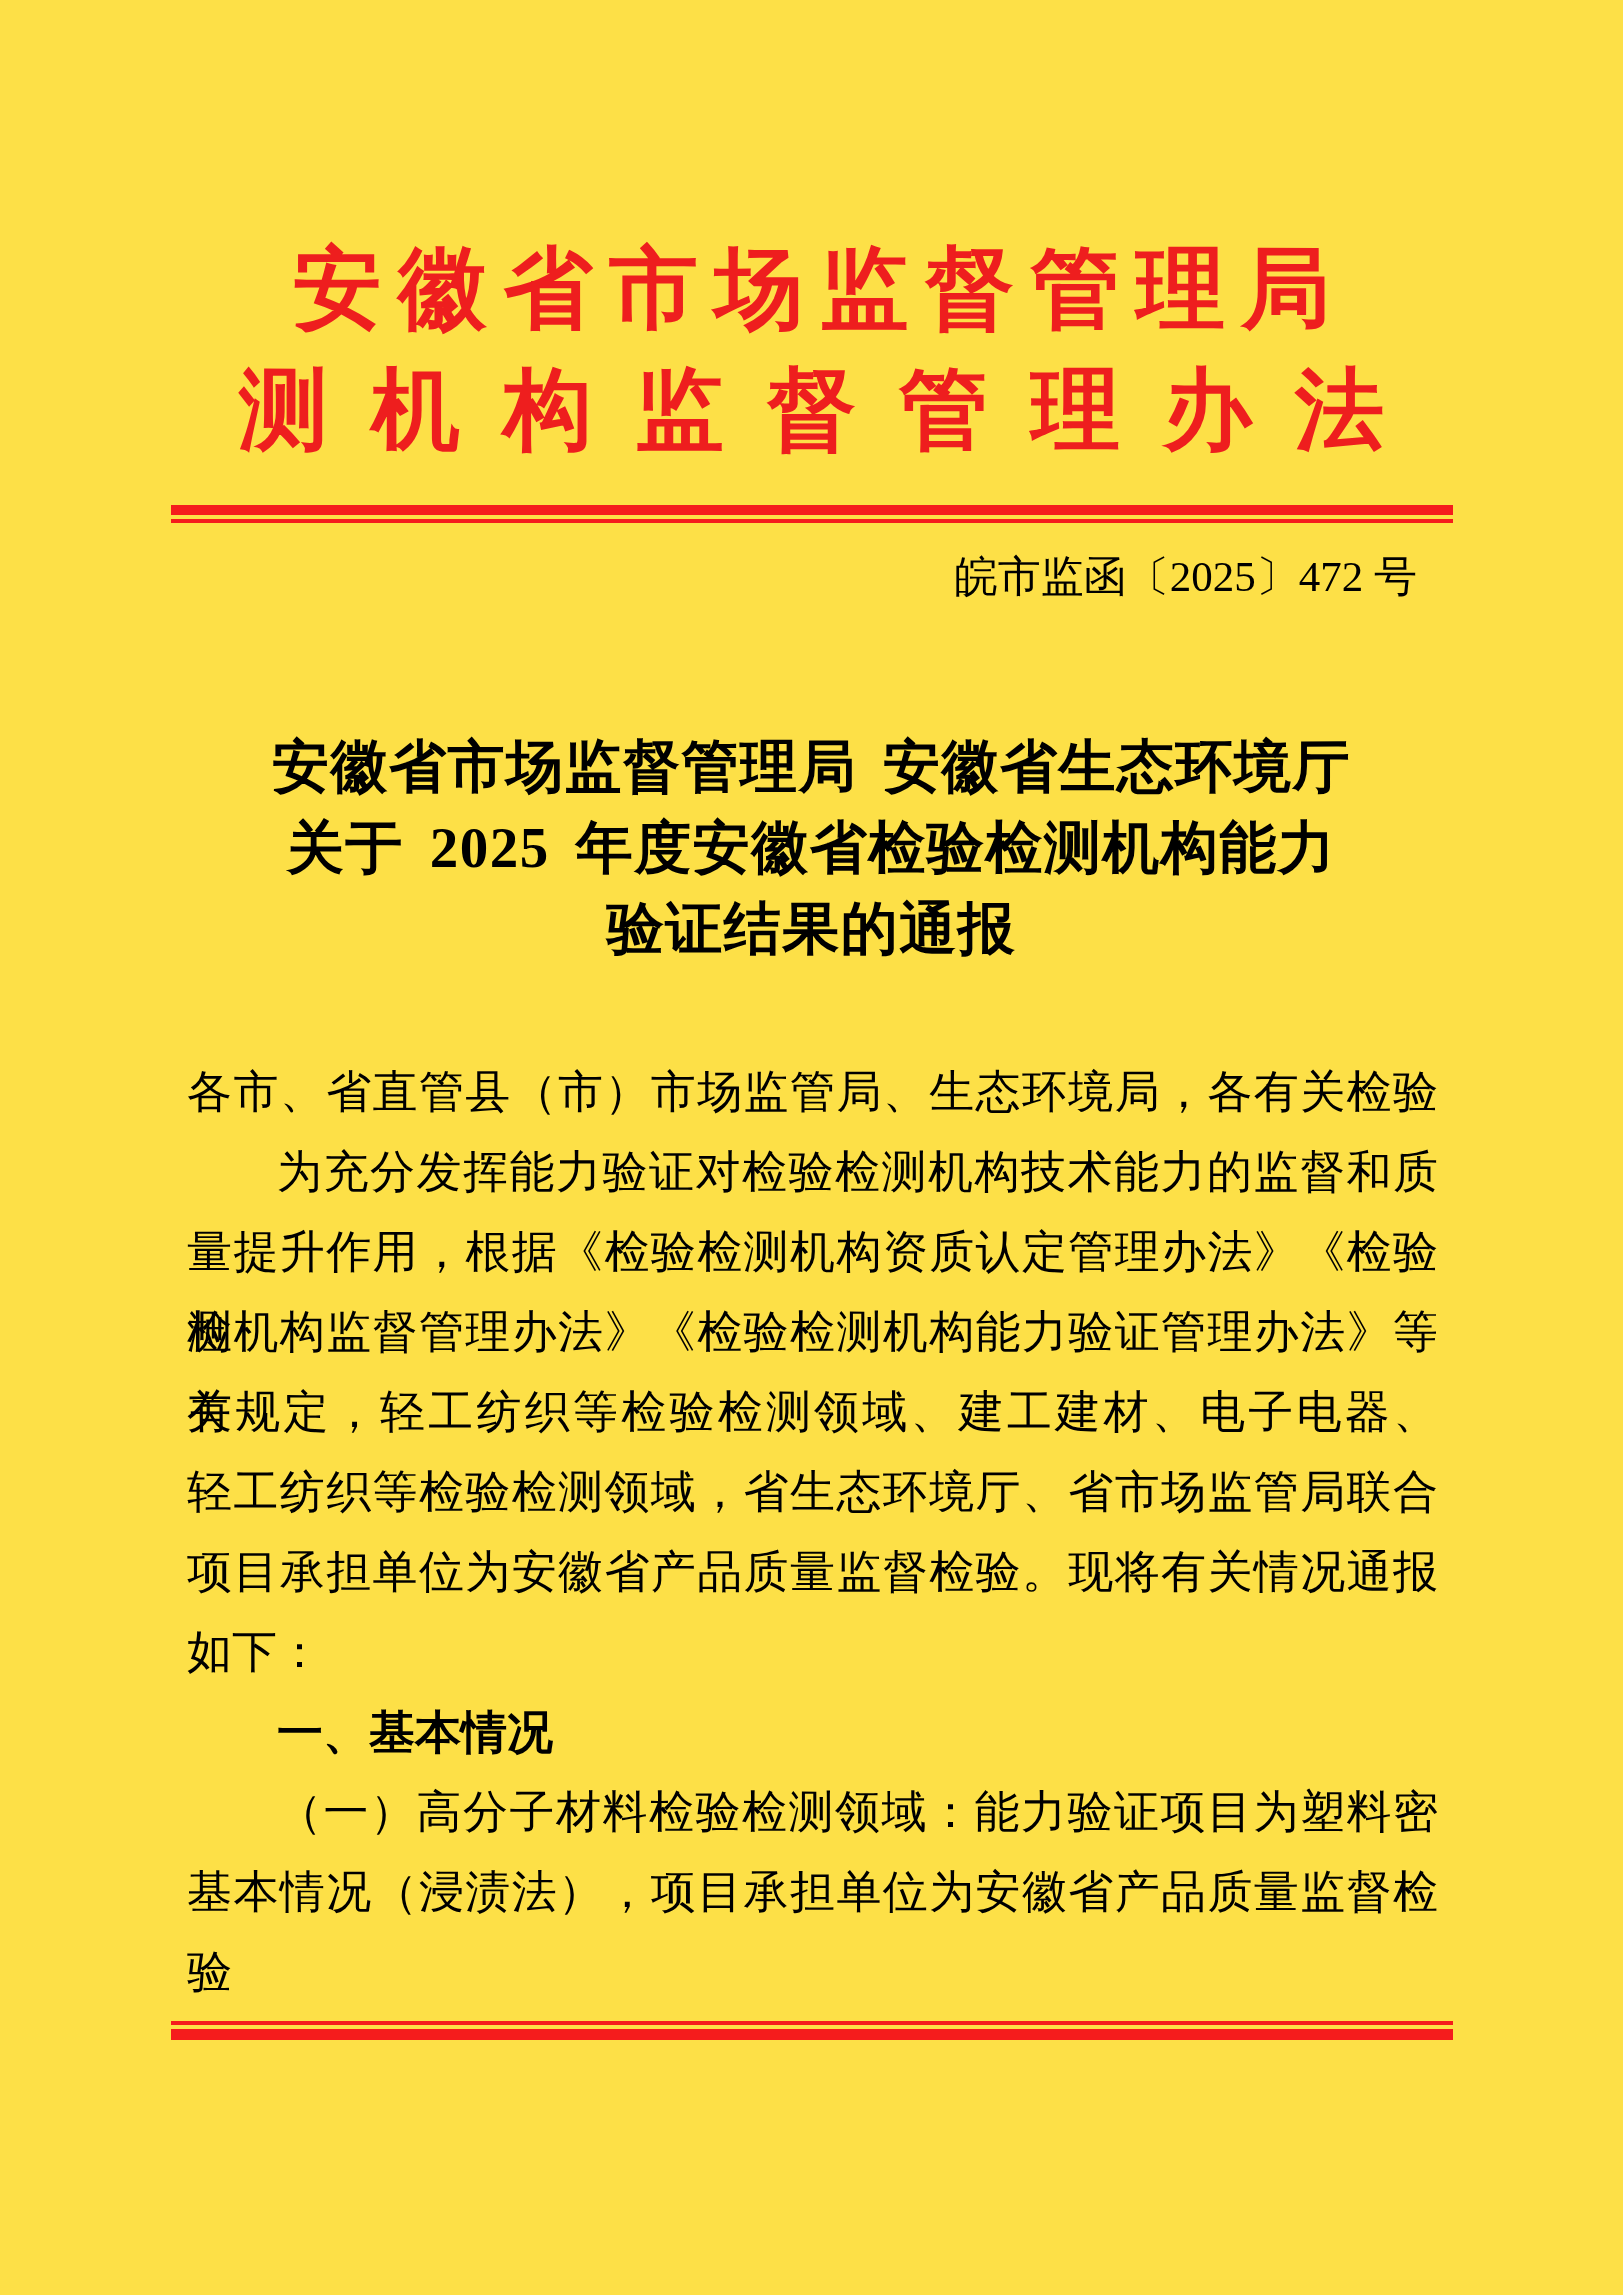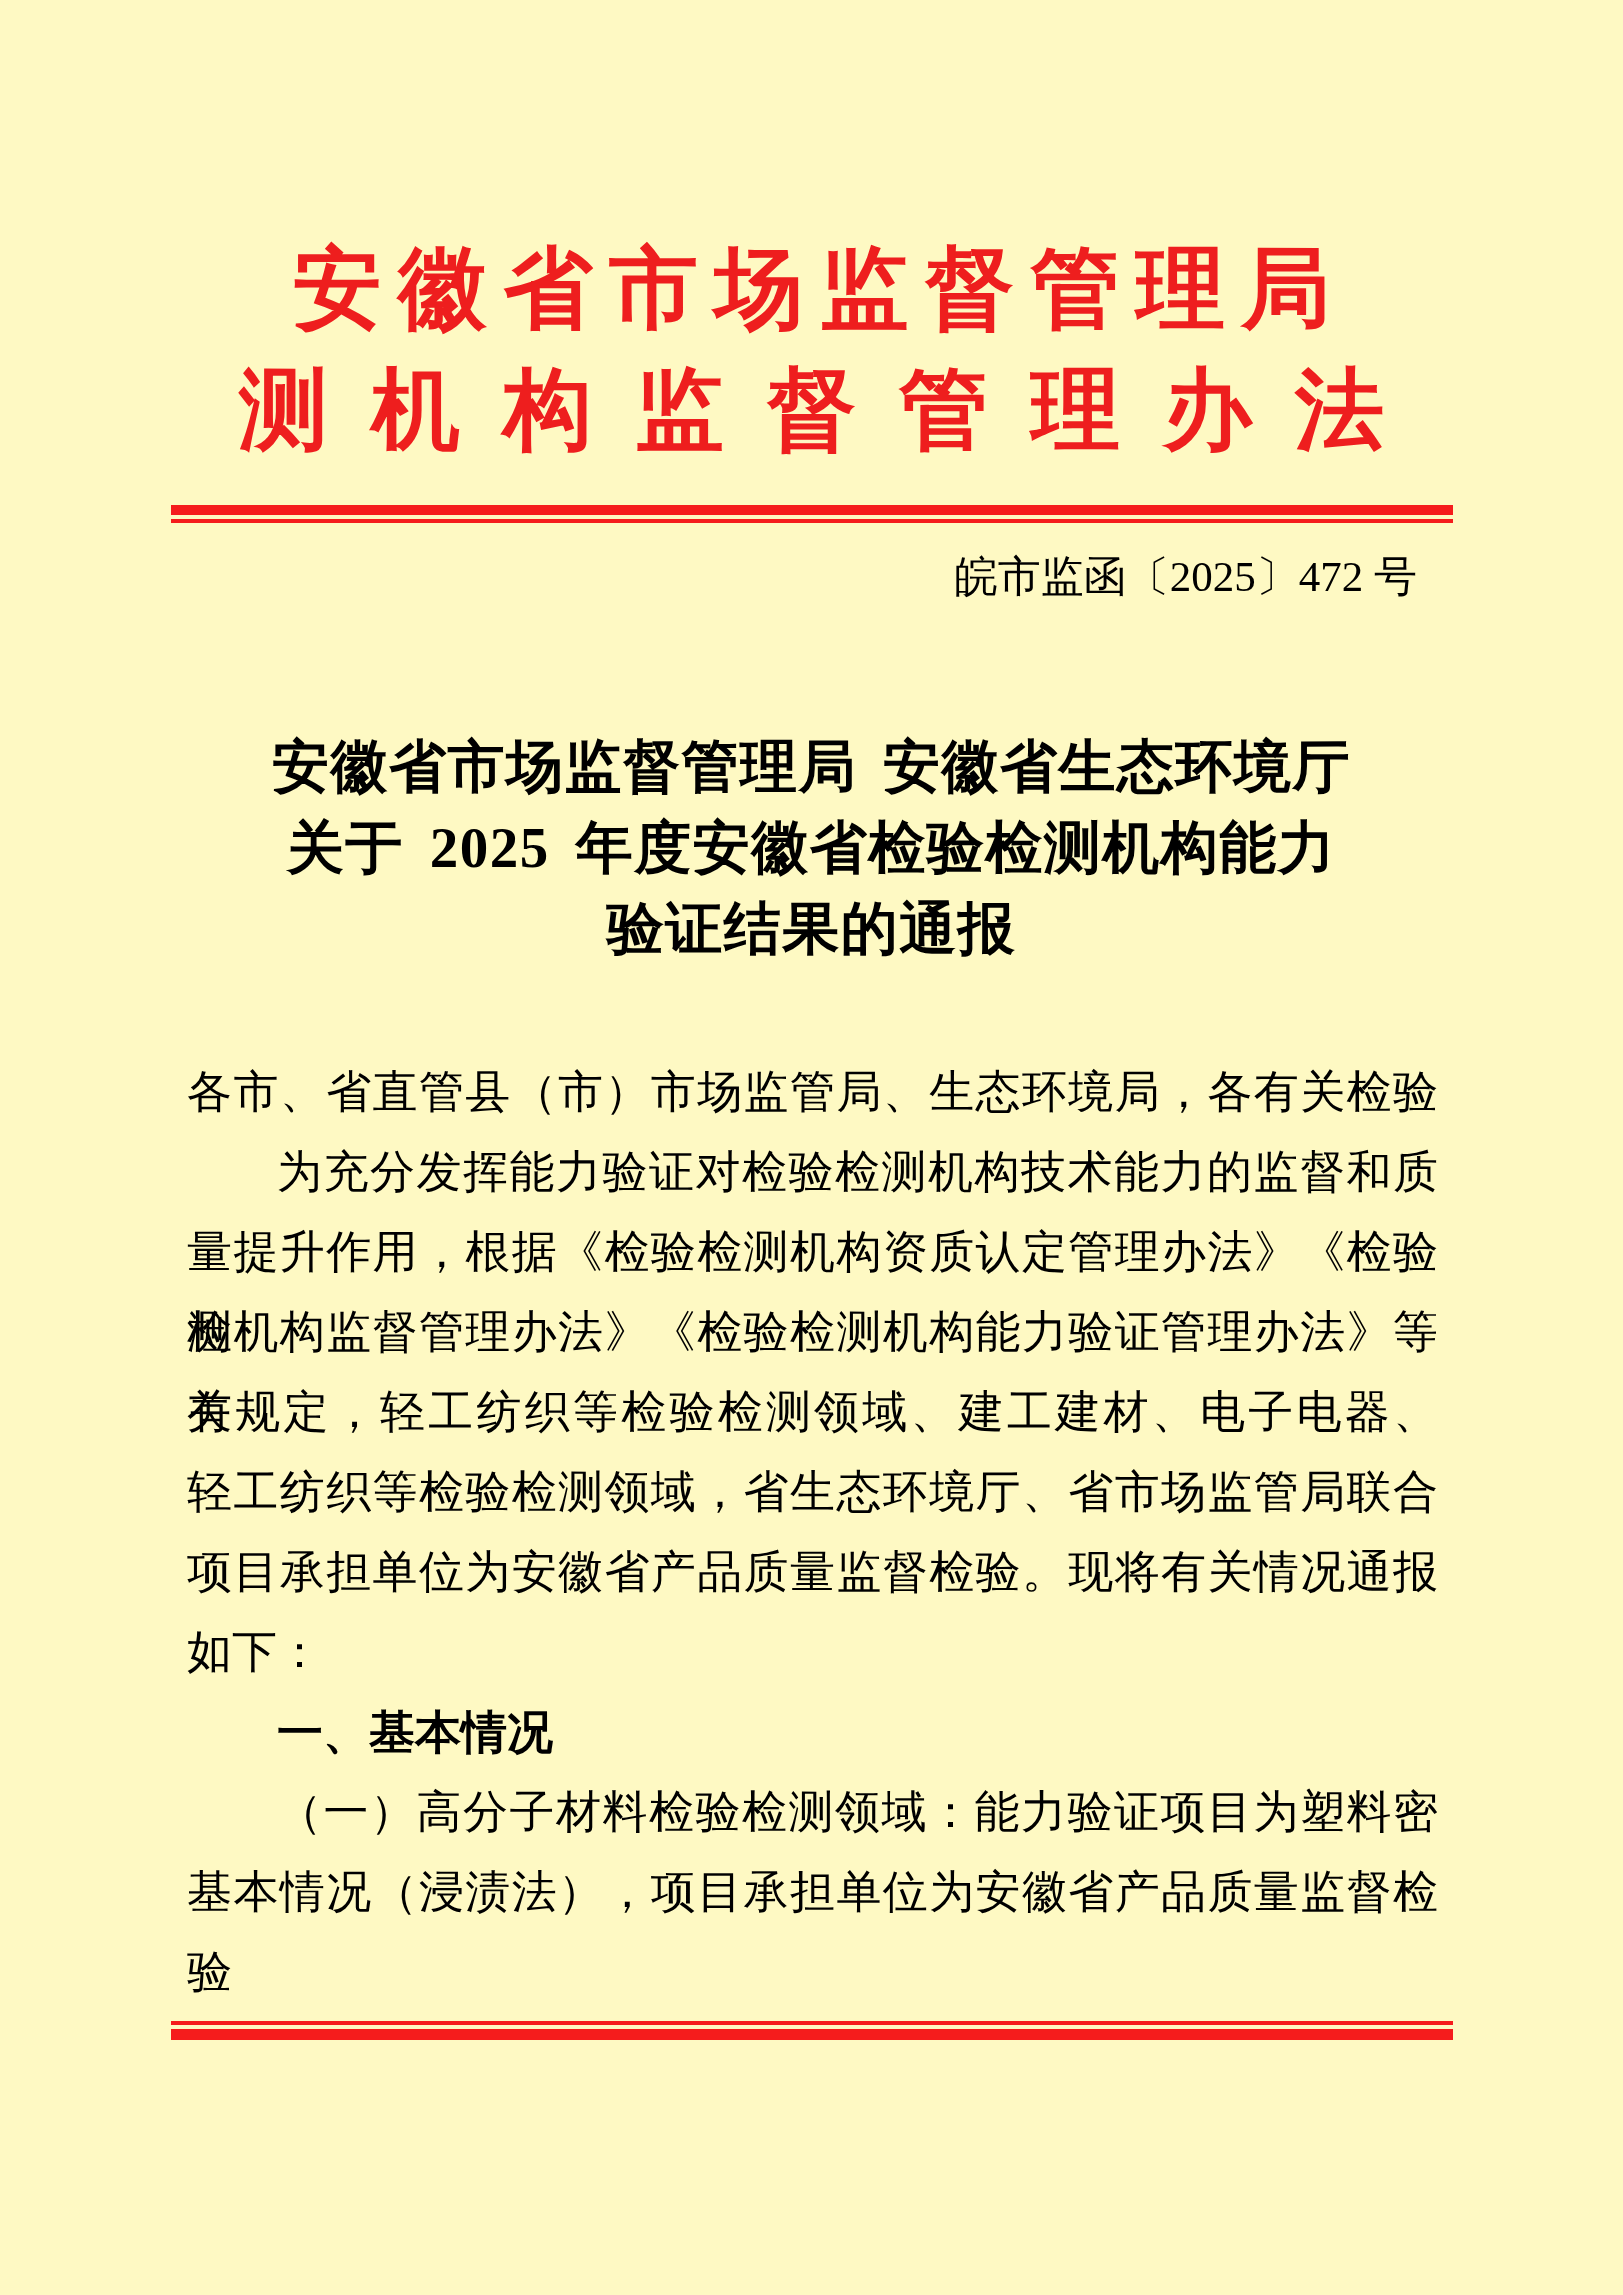--- a/index.html
+++ b/index.html
@@ -9,21 +9,21 @@
     height: 2295px;
     position: relative;
     font-family: "Liberation Serif", "DejaVu Serif", serif;
     color: #000000;
   }
   .page {
     position: absolute;
     left: 0; top: 0;
     width: 1623px;
     height: 2295px;
-    background: #fef9c3;
+    background: #fde047;
     overflow: hidden;
   }
 
   
   .letterhead {
     position: absolute;
     left: 0; top: 229px;
     width: 100%;
     text-align: center;
     color: #ee1e1e;

